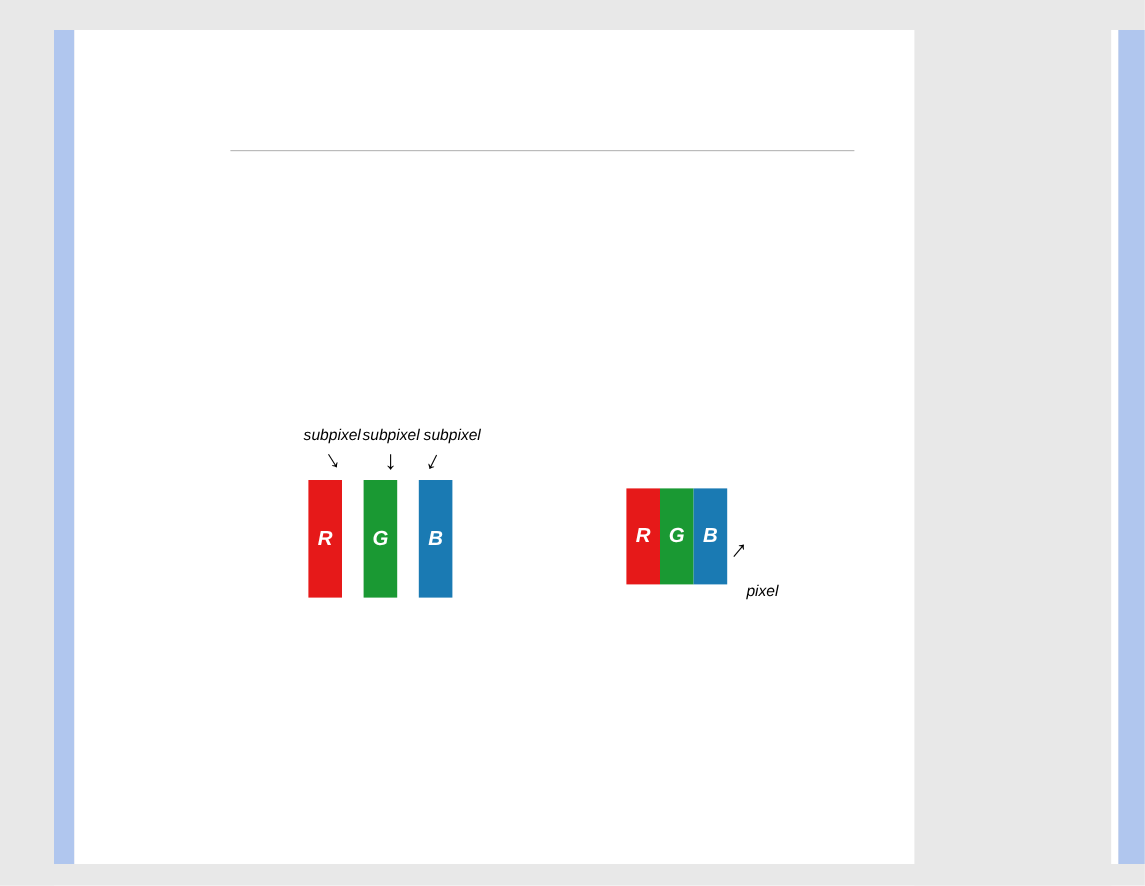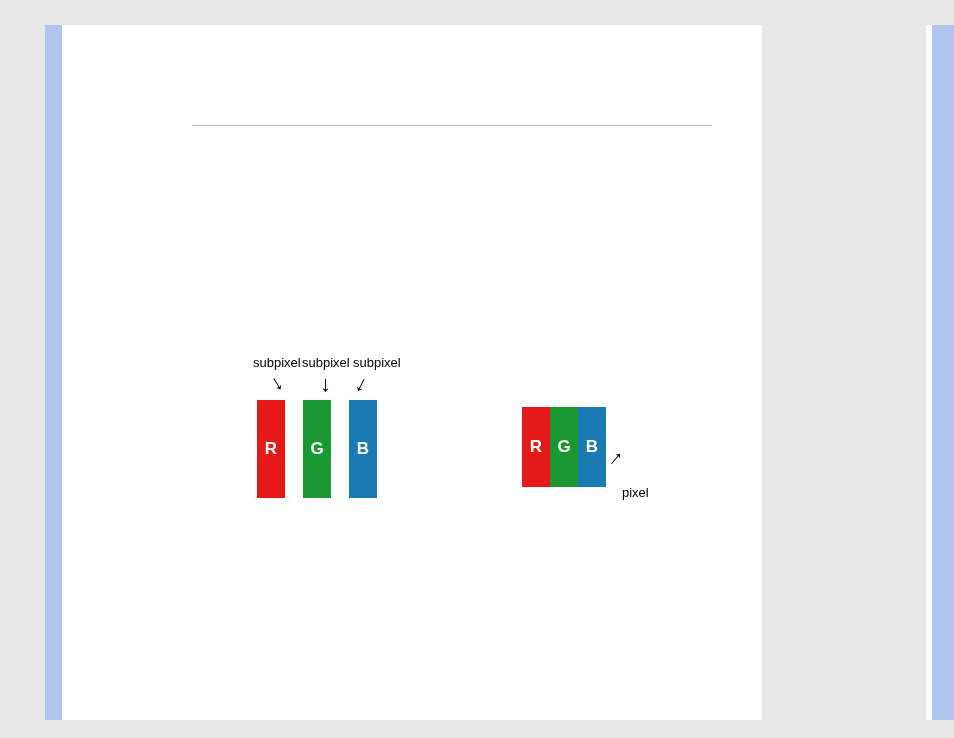--- a/index.html
+++ b/index.html
@@ -24,20 +24,21 @@
       background: #b0c6ee;
       margin-top: 25px;
       height: 695px;
     }
     .page {
       width: 700px;
       background: #ffffff;
       margin-top: 25px;
       height: 695px;
       position: relative;
+      font-style: italic;
     }
     .right-margin {
       flex: 1;
       background: #e8e8e8;
     }
     .right-gap {
       width: 6px;
       background: #ffffff;
       margin-top: 25px;
       height: 695px;

